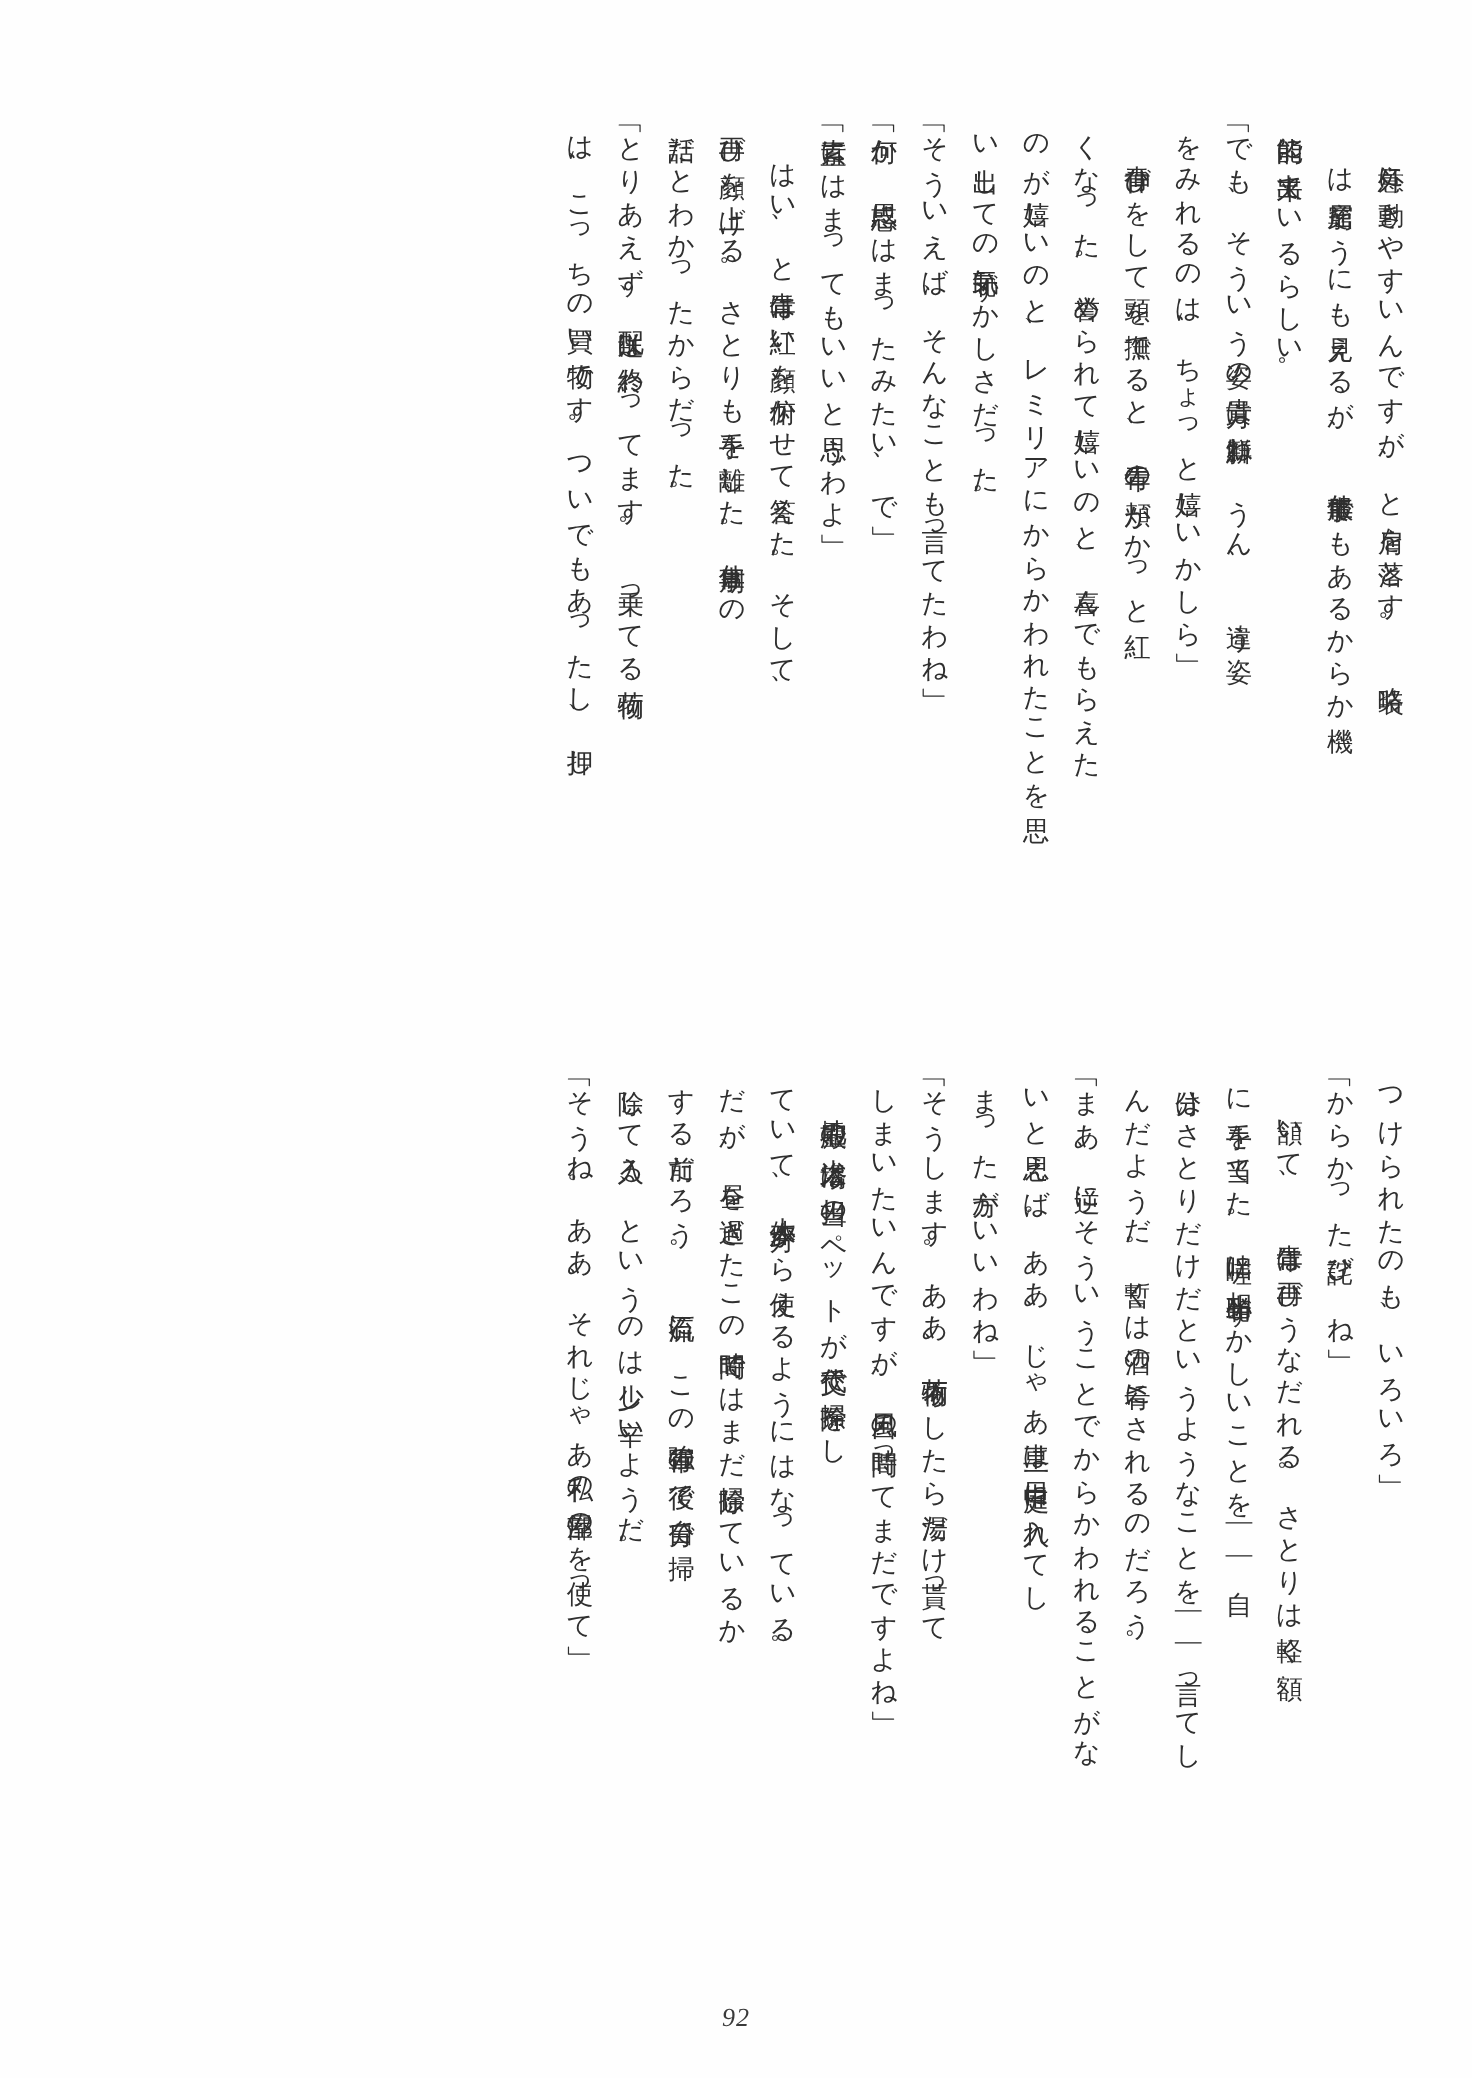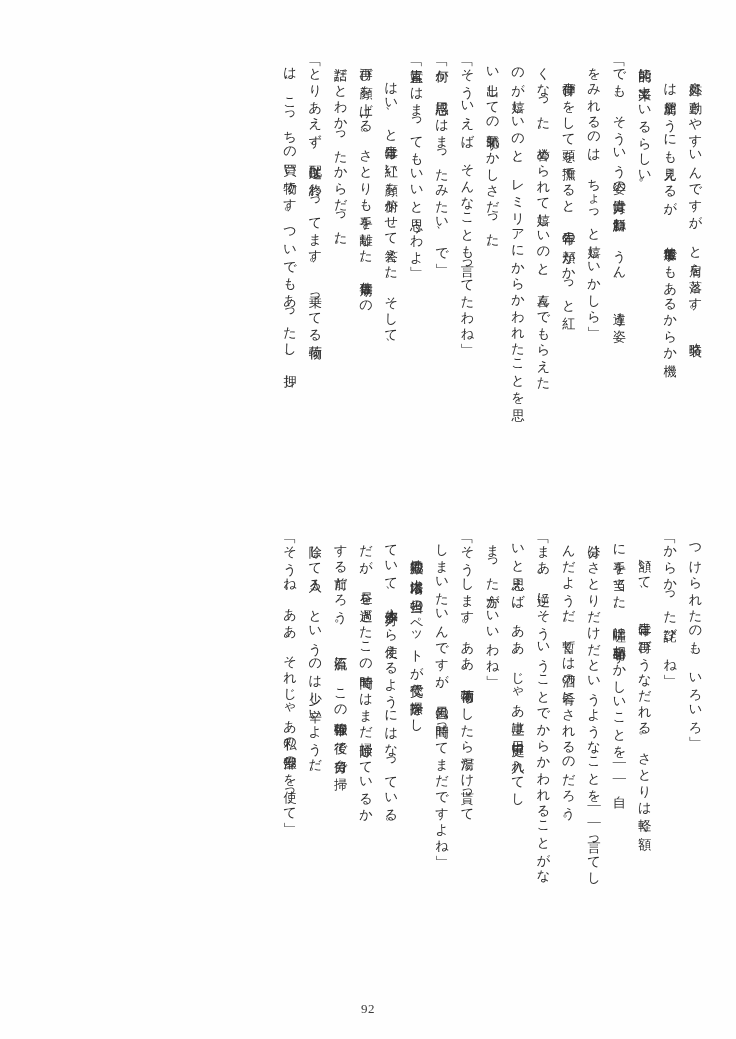--- a/index.html
+++ b/index.html
@@ -55,20 +55,21 @@
   .page-number {
     position: absolute;
     bottom: 22px;
     left: 0;
     right: 0;
     text-align: center;
     font-size: 13px;
     font-family: "Liberation Serif", "DejaVu Serif", serif;
     color: #3a3a3a;
     letter-spacing: 0.04em;
+    font-style: italic;
   }
 </style>
 </head>
 <body>
 
 <div class="page">
 
   <div class="vblock" id="block-upper">　意外に動きやすいんですが、と肩を落とす。　略装
  は窮屈そうにも見えるが、　仕事服でもあるからか機
 能的に出来ているらしい。

